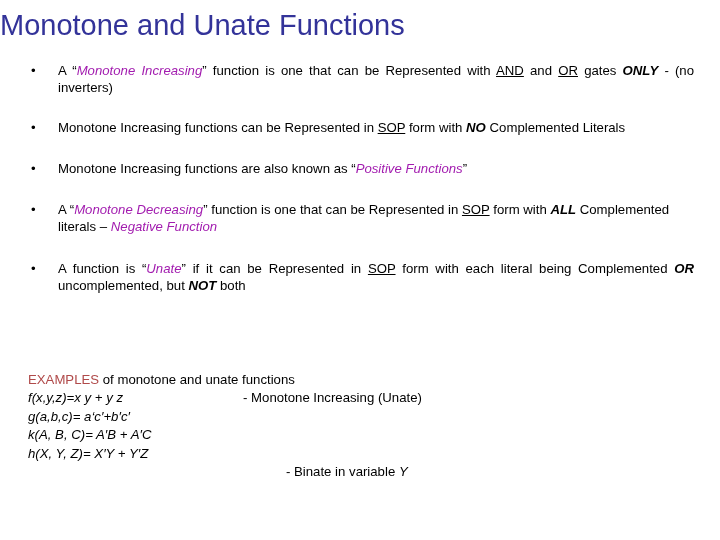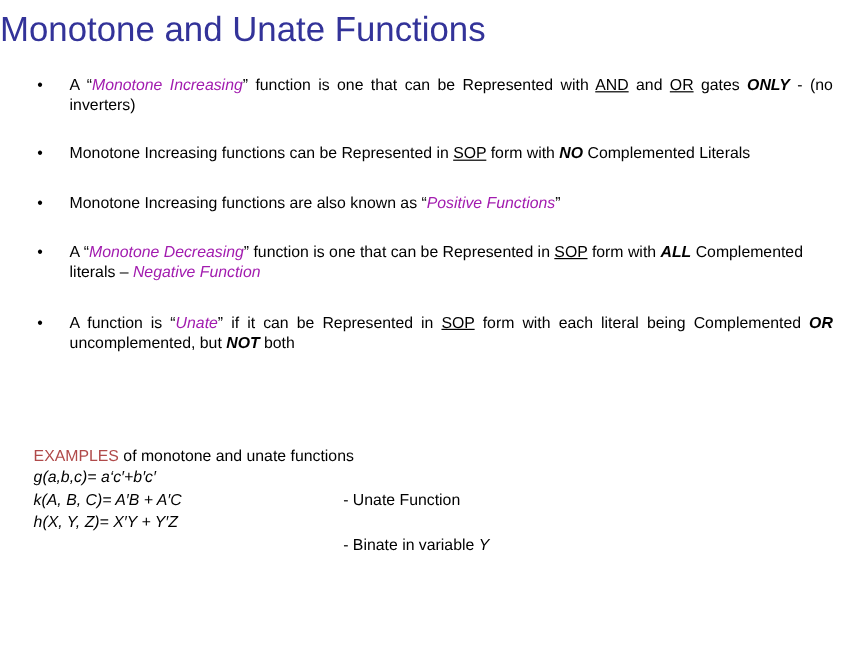--- a/index.html
+++ b/index.html
@@ -143,28 +143,31 @@
     </div>
 
   </div>
 
   <div class="examples">
 
     <div class="ex-line ex-head">
       <span class="ex-formula" style="font-style:normal"><span class="ex-kw">EXAMPLES</span><span class="ex-rest"> of monotone and unate functions</span></span>
     </div>
 
+    <div class="ex-line">
+      <span class="ex-formula">f(x,y,z)=x y + y z</span>
+      <span class="ex-note col-a">- Monotone Increasing (Unate)</span>
+    </div>
 
     <div class="ex-line">
       <span class="ex-formula">g(a,b,c)= a‘c′+b′c′</span>
     </div>
 
     <div class="ex-line">
       <span class="ex-formula">k(A, B, C)= A′B + A′C</span>
-      <span class="ex-note col-b">- Unate Function</span>
     </div>
 
     <div class="ex-line">
       <span class="ex-formula">h(X, Y, Z)= X′Y + Y′Z</span>
     </div>
 
     <div class="ex-line">
       <span class="ex-note col-b"><span>- Binate in variable </span><span class="ital">Y</span></span>
     </div>
 

